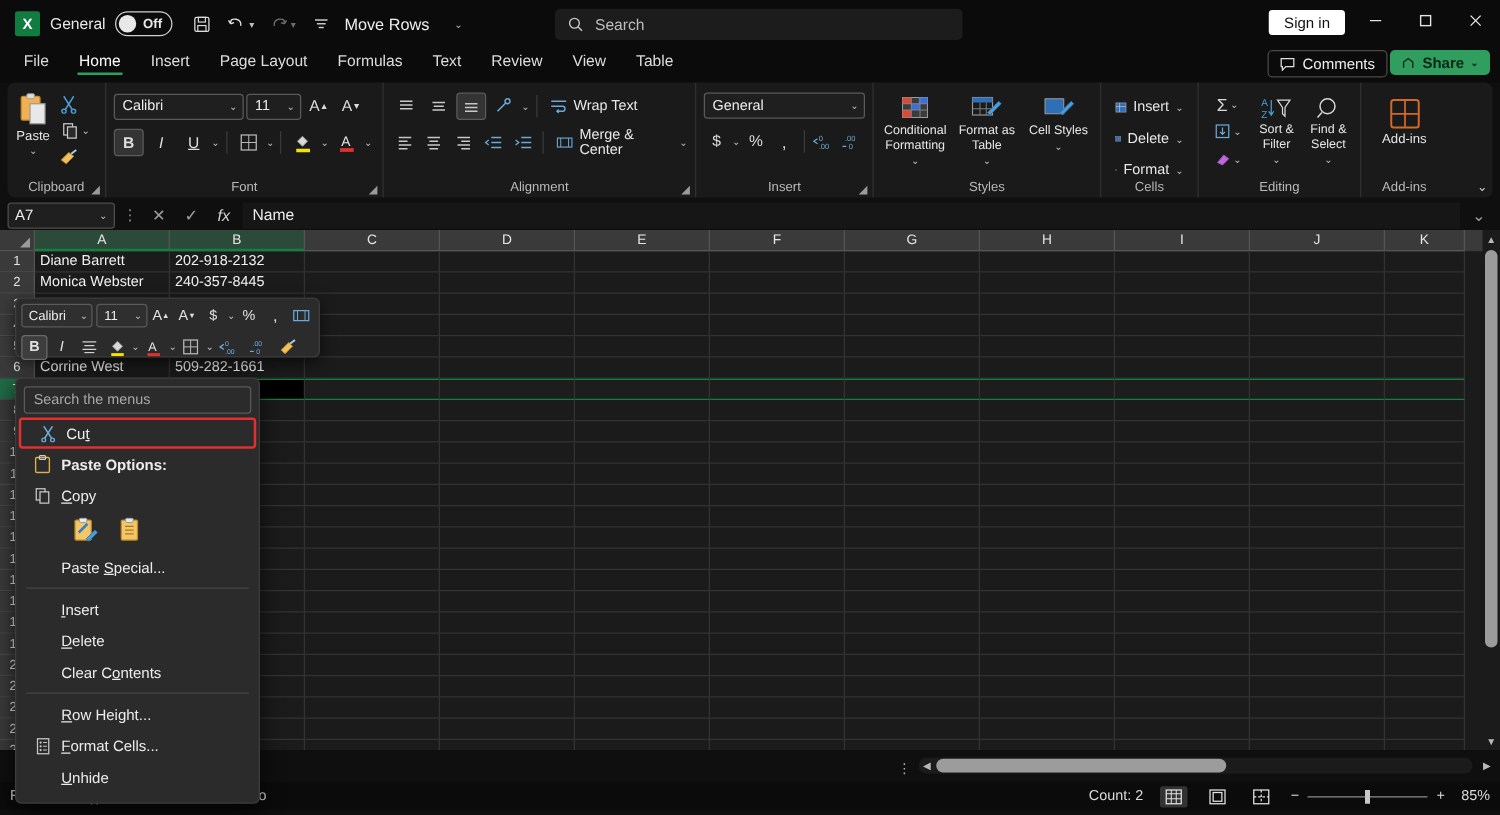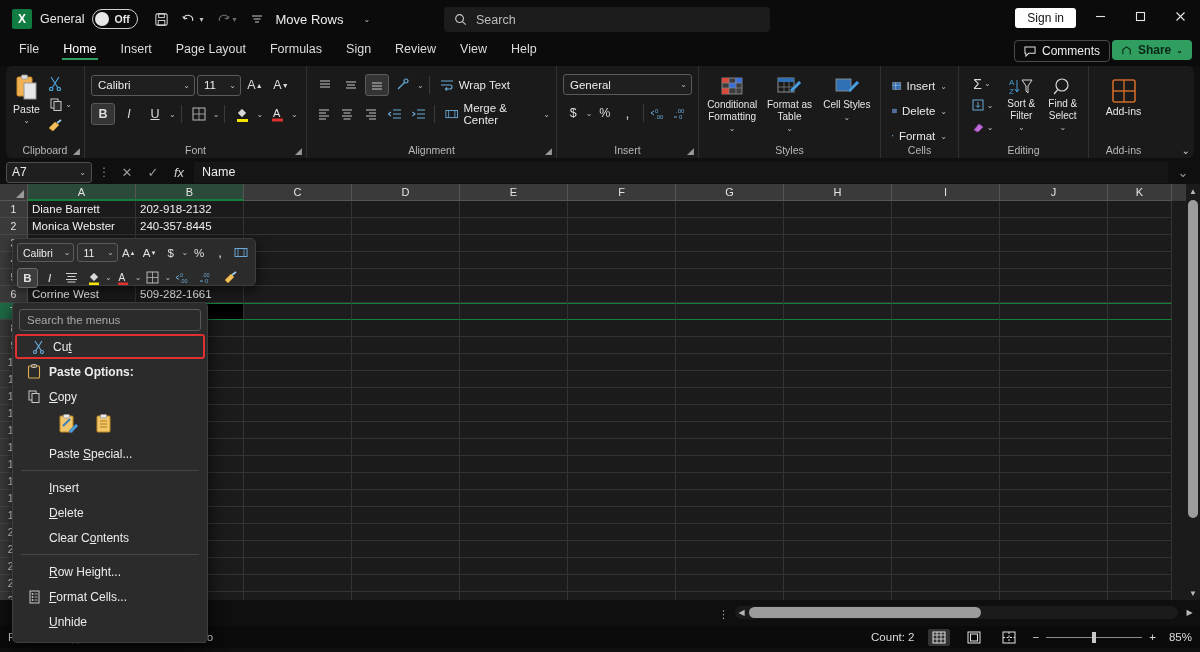--- a/index.html
+++ b/index.html
@@ -296,24 +296,24 @@
         </svg>
     </div>
   </div>
 
   <div class="tabbar">
     <div class="tab">File</div>
     <div class="tab active">Home</div>
     <div class="tab">Insert</div>
     <div class="tab">Page Layout</div>
     <div class="tab">Formulas</div>
-    <div class="tab">Sign</div>
+    <div class="tab">Text</div>
     <div class="tab">Review</div>
     <div class="tab">View</div>
-    <div class="tab">Help</div>
+    <div class="tab">Table</div>
     <div class="comments">
       <svg width="12" height="11" viewBox="0 0 13 12">
           <path d="M1 1h11v7H5l-3 3V8H1z" fill="none" stroke="#e0e0e0" stroke-width="1.1"></path>
         </svg>
       <span>Comments</span>
     </div>
     <div class="share">
       <svg width="12" height="11" viewBox="0 0 13 12">
           <path d="M2 10V5l4-3 4 3v5" fill="none" stroke="#0a2616" stroke-width="1.2"></path>
         </svg>

